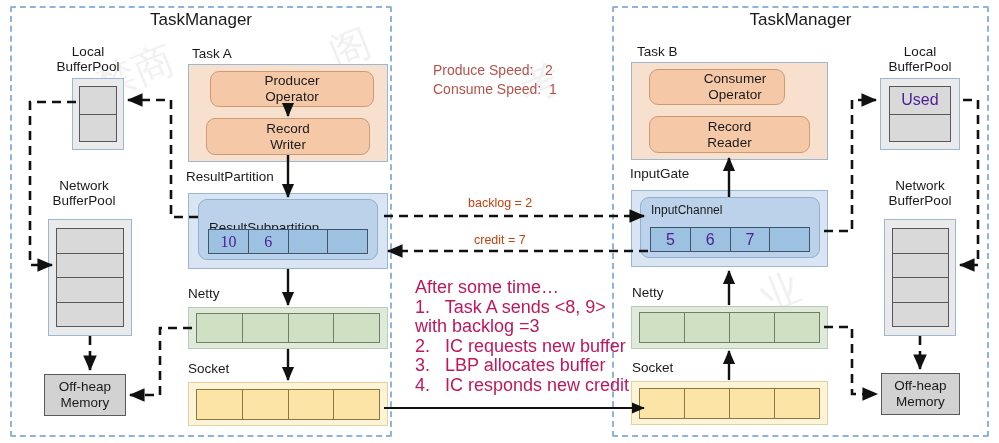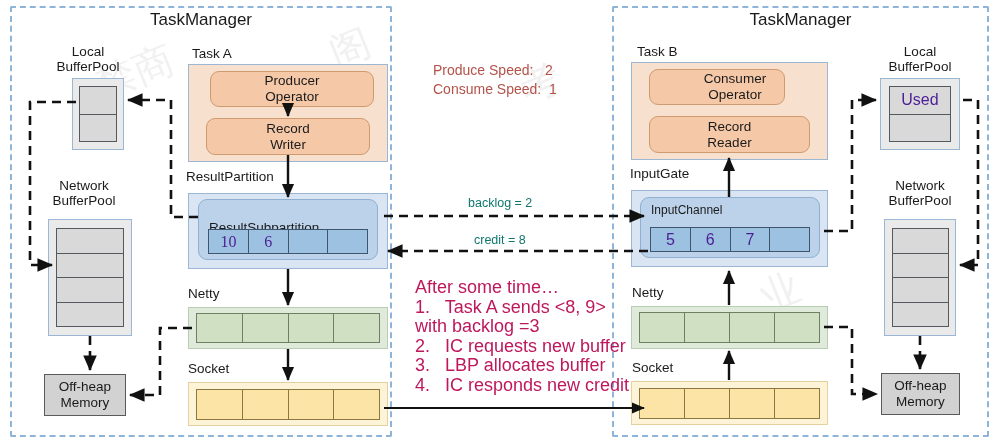--- a/index.html
+++ b/index.html
@@ -45,21 +45,21 @@
   .cell.gr{background:#d9d9d9;border-color:#55585c;}
 
   
   .gbox{position:absolute;box-sizing:border-box;border:1px solid #5a5a5a;background:#d2d2d2;
         display:flex;align-items:center;justify-content:center;text-align:center;
         font-size:13.5px;line-height:16px;color:#1a1a1a;}
 
   
   .ann-red{position:absolute;color:#b4524a;font-size:14px;line-height:19px;white-space:pre;}
   .ann-blue{position:absolute;color:#be185d;font-size:18px;line-height:19.5px;white-space:pre;}
-  .ann-small-red{position:absolute;color:#0f766e;font-size:12.5px;white-space:nowrap;}
+  .ann-small-red{position:absolute;color:#c2410c;font-size:12.5px;white-space:nowrap;}
 
   svg.ov{position:absolute;left:0;top:0;width:999px;height:443px;pointer-events:none;}
 
   
   .wm{position:absolute;color:rgba(170,170,170,.17);font-size:40px;
       font-family:"Liberation Serif","DejaVu Serif",serif;}
 </style>
 </head>
 <body>
 
@@ -189,21 +189,21 @@
     <div class="cell gr"></div>
     <div class="cell gr"></div>
   </div>
 
   <div class="gbox" style="left:881px;top:373px;width:79px;height:42px;white-space:pre;">Off-heap
 Memory</div>
 
   <div class="ann-red" style="left:433px;top:61px;">Produce Speed:   2
 Consume Speed:  1</div>
   <div class="ann-small-red" style="left:468px;top:196px;">backlog = 2</div>
-  <div class="ann-small-red" style="left:474px;top:233px;">credit = 8</div>
+  <div class="ann-small-red" style="left:474px;top:233px;">credit = 7</div>
   <div class="ann-blue" style="left:415px;top:278px;">After some time…
 1.   Task A sends &lt;8, 9&gt;
 with backlog =3
 2.   IC requests new buffer
 3.   LBP allocates buffer
 4.   IC responds new credit</div>
 
   <svg class="ov" viewBox="0 0 999 443">
     <defs>
       <marker id="ah" markerWidth="7" markerHeight="7" refX="5.6" refY="3" orient="auto" markerUnits="strokeWidth">

